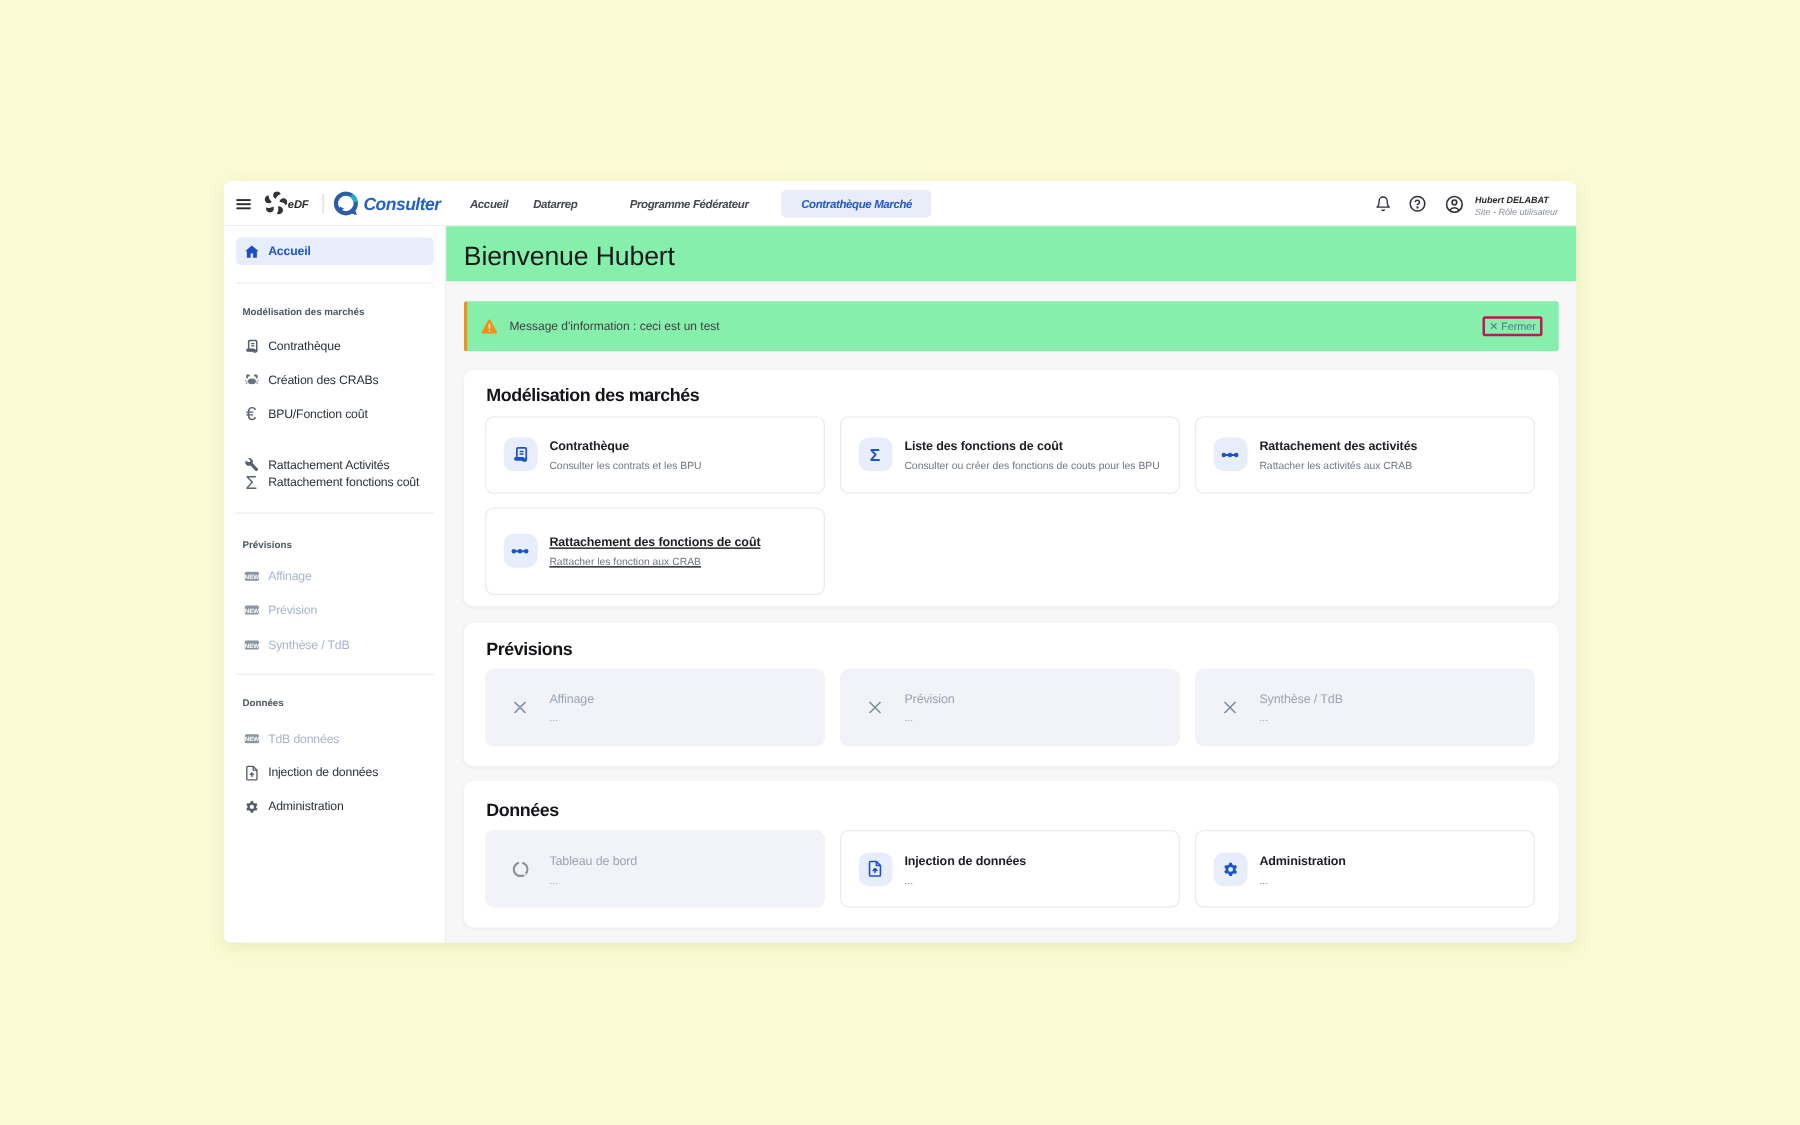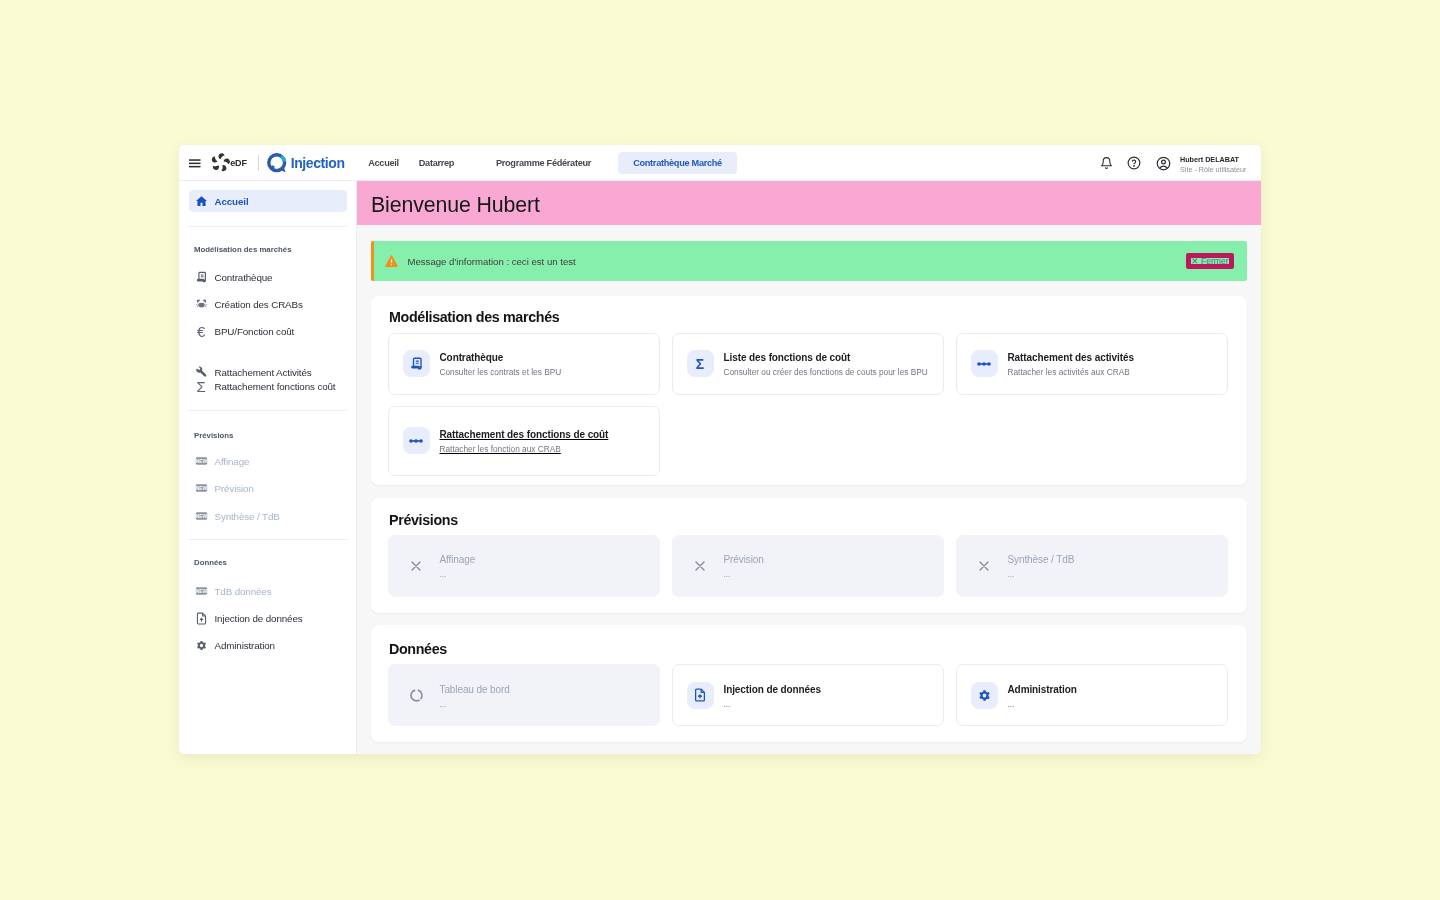--- a/index.html
+++ b/index.html
@@ -4,21 +4,21 @@
 <title>Pluritools</title>
 <style>
 * { margin:0; padding:0; box-sizing:border-box; }
 html,body { width:1440px; height:900px; overflow:hidden; }
 body { background:#FAFBD2; font-family:"Liberation Sans", sans-serif; }
 .app { position:absolute; left:179px; top:145px; width:1082px; height:609px;
   background:#fff; border-radius:6px; box-shadow:0 4px 14px rgba(90,90,40,.10);
   overflow:hidden; }
 
 .topbar { position:absolute; left:0; top:0; right:0; height:36px; background:#fff;
-  border-bottom:1px solid #EDEDEF; display:flex; align-items:center; }
+  border-bottom:1px solid #EDEDEF; display:flex; align-items:center;font-style:italic; }
 .burger { margin-left:10.3px; width:12px; }
 .edf { margin-left:10px; display:flex; align-items:center; }
 .edf-txt { font-weight:bold; font-size:9px; color:#2b2b2b; letter-spacing:-0.2px; margin-left:0px;}
 .tb-div { width:1px; height:16px; background:#D9D9DC; margin:0 8px 0 11px; }
 .plu { display:flex; align-items:center; }
 .plu-txt { font-size:14px; font-weight:bold; color:#2463C3; margin-left:4px; letter-spacing:-0.4px;}
 .nav { display:flex; align-items:center; margin-left:23.5px; }
 .nav a { font-size:9.2px; font-weight:bold; color:#45494F; text-decoration:none; letter-spacing:-0.3px; }
 .nav a.n1 { margin-left:0; }
 .nav a.n2 { margin-left:20px; }
@@ -39,28 +39,28 @@
 .s-item span.t { margin-left:7px; }
 .s-item.active { background:#E7EDFB; border-radius:4px; }
 .s-item.active span.t { color:#1E55C6; font-weight:bold; font-size:9.8px; }
 .s-item.dis { color:#A7B4CB; }
 .s-head { position:absolute; left:15px; font-size:7.8px; font-weight:bold; color:#4C5564; white-space:nowrap; }
 .s-div { position:absolute; left:9px; right:9px; height:1px; background:#EEEEF0; }
 .gl { font-size:13px; color:#5B6472; font-weight:bold; }
 .new-b { display:inline-block; }
 
 .main { position:absolute; left:178px; top:36px; right:0; bottom:0; background:#F7F7F8; }
-.page-head { position:absolute; left:0; top:0; right:0; height:44px; background:#f9a8d4; }
+.page-head { position:absolute; left:0; top:0; right:0; height:44px; background:#86efac; }
 .page-head h1 { font-size:21.3px; font-weight:normal; color:#17181A; margin:12px 0 0 14px; letter-spacing:-0.1px;}
 .banner { position:absolute; left:14px; top:60px; width:876px; height:40px;
   background:#86efac; border-left:3px solid #F19115; border-radius:2px;
   display:flex; align-items:center; }
 .banner .txt { font-size:9.6px; color:#3D3D42; margin-left:9.5px; }
 .fermer { position:absolute; right:13px; top:12px; width:48px; height:16px;
-  border:5px solid #be185d; border-radius:2px; color:#5D6C8C; font-size:8.6px;
+  border:2px solid #be185d; border-radius:2px; color:#5D6C8C; font-size:8.6px;
   display:flex; align-items:center; justify-content:center; }
 .sec { position:absolute; left:14px; width:876px; background:#fff; border-radius:8px;
   box-shadow:0 1px 3px rgba(30,30,60,.05); }
 .sec h2 { font-size:14.3px; line-height:16px; color:#131417; margin:12.7px 0 0 18px; letter-spacing:-0.35px;}
 #s2 h2 { margin-top:13.9px; }
 #s3 h2 { margin-top:15.5px; }
 .cards { display:flex; flex-wrap:wrap; margin:8.3px 16px 0 16.5px; gap:11px 12px; }
 #s2 .cards { margin-top:7.1px; }
 #s1 .card:nth-child(n+4) { height:70px;text-decoration:underline; }
 #s3 .cards { margin-top:7.7px; }
@@ -102,21 +102,21 @@
       <span class="edf-txt">eDF</span>
     </div>
     <div class="tb-div"></div>
     <div class="plu">
       <svg width="20" height="20" viewBox="0 0 20 20">
         <path d="M18.6 18.9 C15.5 18.6 13.8 17.4 12.9 16.3 L16.4 13.2 Z" fill="#2C5BA7"></path>
         <circle cx="9.7" cy="9.7" r="7.9" fill="none" stroke="#2C5BA7" stroke-width="3.4"></circle>
         <path d="M17.5 8.6 A 7.9 7.9 0 0 0 14.2 3.2" fill="none" stroke="#1FB0D8" stroke-width="3.4"></path>
         <path d="M8.2 13.8 L5.3 16.1 L4.8 12.1 Z" fill="#2C5BA7"></path>
       </svg>
-      <span class="plu-txt">Injection</span>
+      <span class="plu-txt">Consulter</span>
     </div>
     <div class="nav">
       <a class="n1">Accueil</a>
       <a class="n2">Datarrep</a>
       <a class="n3">Programme Fédérateur</a>
       <span class="pill">Contrathèque Marché</span>
     </div>
     <div class="tb-right">
       <span class="tb-ic">
         <svg width="13" height="14" viewBox="0 0 24 24" fill="none" stroke="#2b2f36" stroke-width="2" stroke-linecap="round" stroke-linejoin="round">

